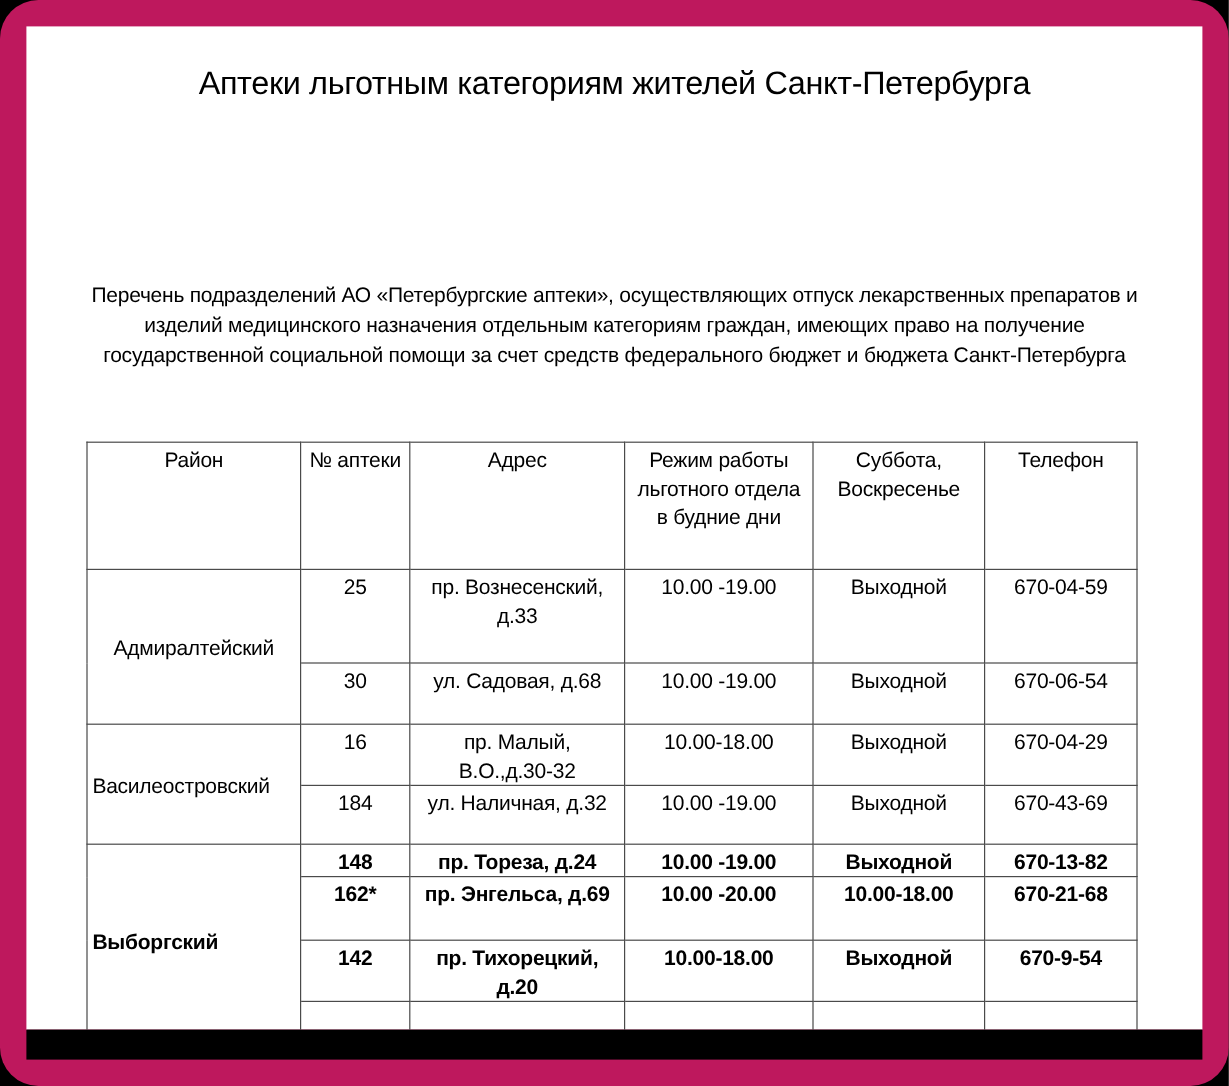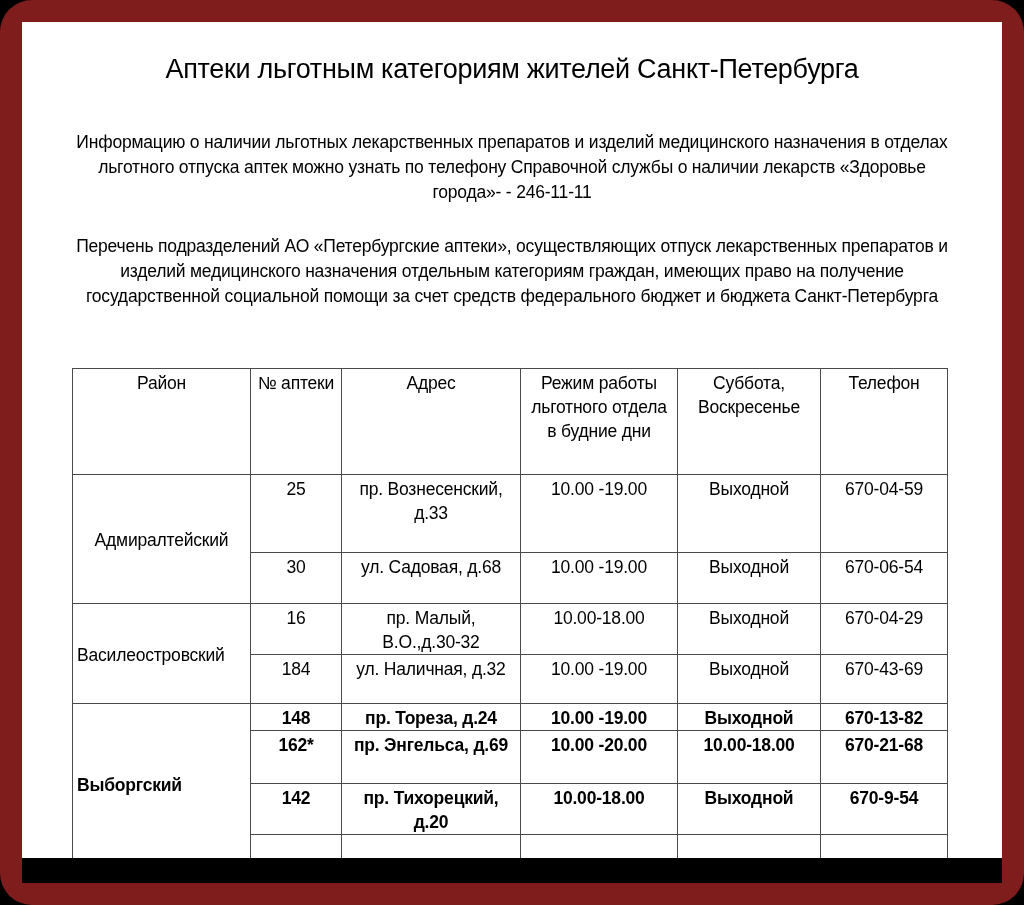--- a/index.html
+++ b/index.html
@@ -2,21 +2,21 @@
 <html><head>
 <meta charset="utf-8">
 <style>
   html, body { margin: 0; padding: 0; }
   body {
     width: 1024px; height: 905px; background: #000; position: relative; overflow: hidden;
     font-family: "Liberation Sans", "DejaVu Sans", sans-serif; color: #000;
   }
   .frame {
     position: absolute; left: 0; top: 0; width: 1024px; height: 905px;
-    background: #7f1d1d; border-radius: 32px; overflow: hidden;
+    background: #be185d; border-radius: 32px; overflow: hidden;
   }
   .page {
     position: absolute; left: 22px; top: 22px; width: 980px; height: 836px;
     background: #fff; overflow: hidden;
   }
   .blackbar {
     position: absolute; left: 22px; top: 858px; width: 980px; height: 25px; background: #000;
   }
   .title {
     position: absolute; left: 0; top: 32px; width: 980px; text-align: center;
@@ -44,21 +44,20 @@
   .bold td, td.bold { font-weight: bold; }
   .r1 { height: 78px; } .r2 { height: 51px; } .r3 { height: 51px; } .r4 { height: 49px; margin-top: 28px; }
   .r5 { height: 23px; } .r6 { height: 53px; padding-left: 48px; } .r7 { height: 51px; } .r8 { height: 30px; }
 </style>
 </head>
 <body>
 
 <div class="frame">
   <div class="page">
     <div class="title">Аптеки льготным категориям жителей Санкт-Петербурга</div>
-    <div class="para para1">Информацию о наличии льготных лекарственных препаратов и изделий медицинского назначения в отделах льготного отпуска аптек можно узнать по телефону Справочной службы о наличии лекарств «Здоровье города»- - 246-11-11</div>
     <div class="para para2">Перечень подразделений АО «Петербургские аптеки», осуществляющих отпуск лекарственных препаратов и изделий медицинского назначения отдельным категориям граждан, имеющих право на получение государственной социальной помощи за счет средств федерального бюджет и бюджета Санкт-Петербурга</div>
 
     <table>
       <tbody>
           <tr class="hdr">
         <th class="c1">Район</th>
         <th class="c2">№ аптеки</th>
         <th class="c3">Адрес</th>
         <th class="c4">Режим работы льготного отдела в будние дни</th>
         <th class="c5">Суббота, Воскресенье</th>

